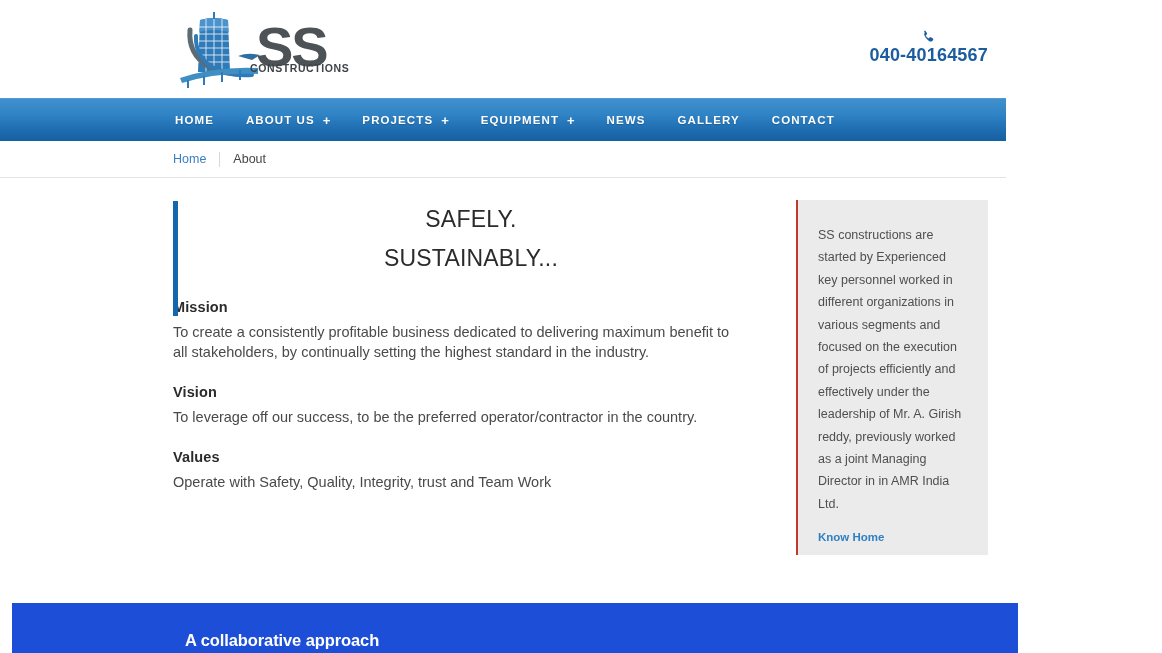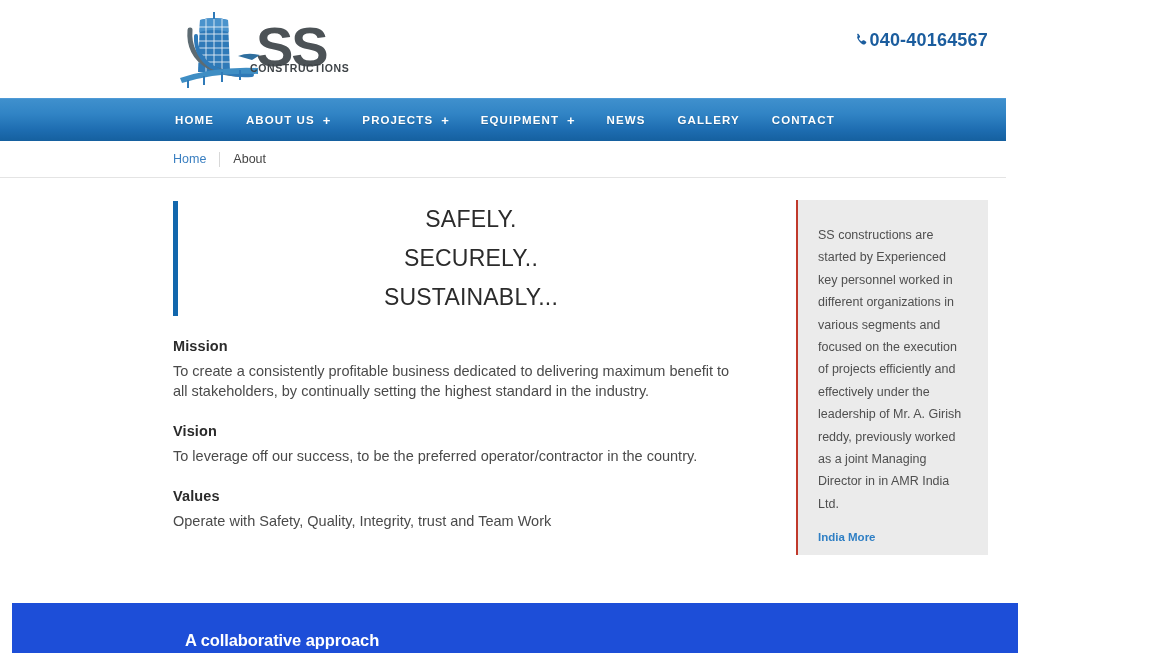--- a/index.html
+++ b/index.html
@@ -50,20 +50,21 @@
     letter-spacing: -0.1px;
     line-height: 1.2;
     white-space: nowrap;
   }
   .phone-line {
     margin-top: 9px;
     display: flex;
     align-items: center;
     justify-content: flex-end;
     gap: 0;
+    flex-direction: column;
   }
   .phone-icon { display:block; width: 15px; height: 15px; }
   .phone-number {
     font-size: 18px;
     font-weight: bold;
     color: #1b5d9e;
     letter-spacing: 0.2px;
     white-space: nowrap;
   }
 
@@ -348,21 +349,20 @@
   </div>
 
   <div class="main">
     <div class="main-inner">
 
       <div class="content-left">
 
         <div class="big-heading">
           <span class="heading-bar"></span>
           <div class="heading-line">SAFELY.</div>
-          <div class="heading-line">SECURELY..</div>
           <div class="heading-line">SUSTAINABLY...</div>
         </div>
 
         <div class="section-block">
           <div class="section-title">Mission</div>
           <div class="section-body">To create a consistently profitable business dedicated to delivering maximum benefit to all stakeholders, by continually setting the highest standard in the industry.</div>
         </div>
 
         <div class="section-block">
           <div class="section-title">Vision</div>
@@ -371,21 +371,21 @@
 
         <div class="section-block">
           <div class="section-title">Values</div>
           <div class="section-body">Operate with Safety, Quality, Integrity, trust and Team Work</div>
         </div>
 
       </div>
 
       <div class="sidebar-box">
         <div class="sidebar-text">SS constructions are started by Experienced key personnel worked in different organizations in various segments and focused on the execution of projects efficiently and effectively under the leadership of Mr. A. Girish reddy, previously worked as a joint Managing Director in in AMR India Ltd.</div>
-        <a class="sidebar-link" href="#">India More</a>
+        <a class="sidebar-link" href="#">Know Home</a>
       </div>
 
     </div>
   </div>
 
   <div class="blue-band">
     <div class="blue-band-inner">
       <div class="band-title">A collaborative approach</div>
     </div>
   </div>

